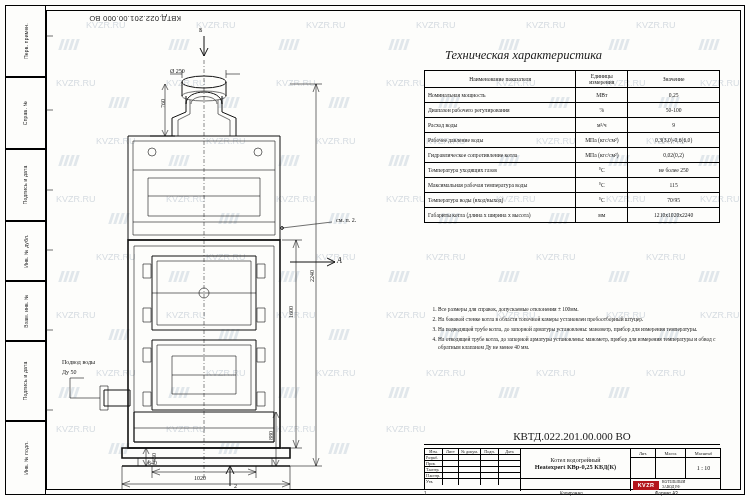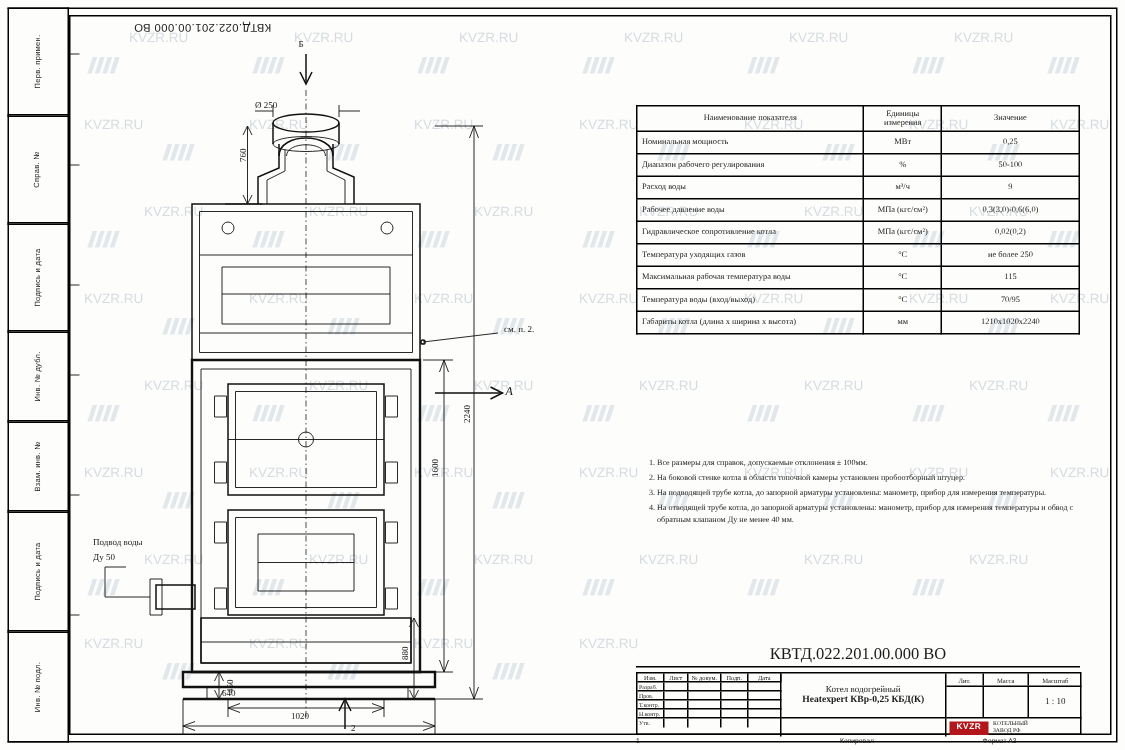--- a/index.html
+++ b/index.html
@@ -381,20 +381,21 @@
     <div class="lcell" style="top:336px; height:80px;">
         <span>Подпись и дата</span>
       </div>
     <div class="lcell" style="top:416px; height:74px;">
         <span>Инв. № подл.</span>
       </div>
   </div>
 
   <div class="code-top">КВТД.022.201.00.000 ВО</div>
 
+  <div class="tech-title">Техническая характеристика</div>
 
   <table class="tech">
     <tbody>
         <tr>
       <th>Наименование показателя</th>
       <th>Единицы измерения</th>
       <th>Значение</th>
     </tr>
     <tr>
       <td class="name">Номинальная мощность</td>

